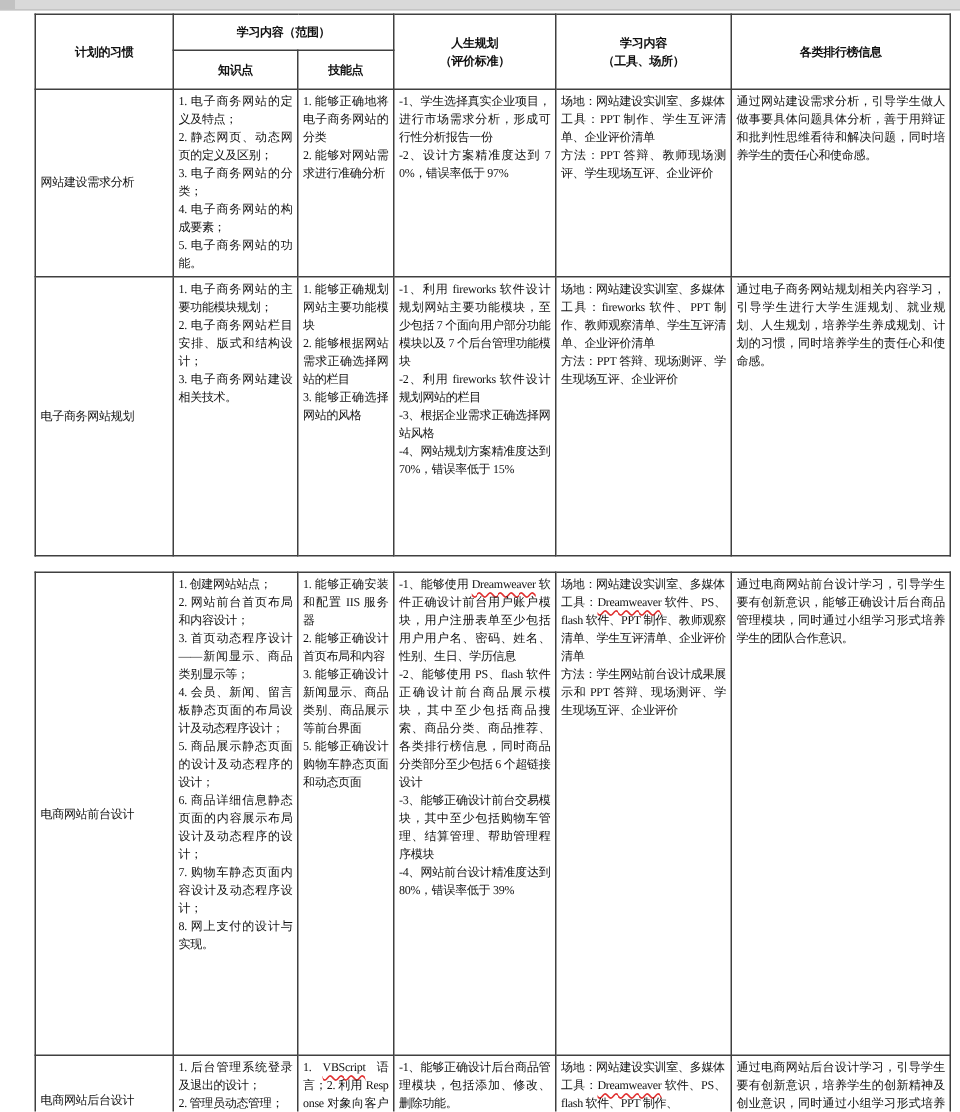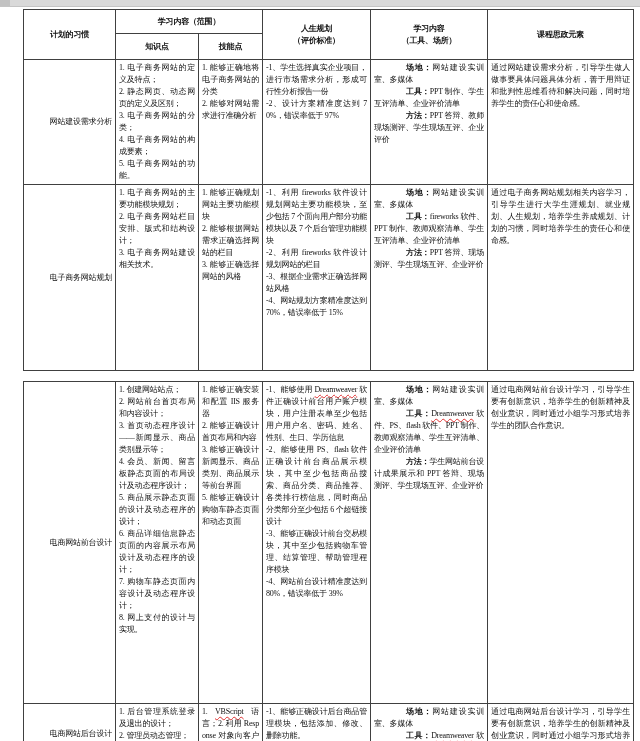--- a/index.html
+++ b/index.html
@@ -19,22 +19,22 @@
     border:1px solid #404040;
     padding:2px 3px;
     font-size:8px;line-height:12px;letter-spacing:-0.2px;
     vertical-align:top;text-align:justify;
     white-space:pre-line;word-break:break-all;overflow:hidden;
   }
   th{
     text-align:center;vertical-align:middle;font-weight:bold;
     white-space:pre-line;word-break:keep-all;
   }
-  td.mod{vertical-align:middle;text-align:right;}
-  .b{font-weight:bold;margin-left:32px;}
+  td.mod{vertical-align:middle;text-align:left;}
+  .b{font-weight:normal;}
   .u{text-decoration:underline wavy #e03030;text-decoration-thickness:1px;text-underline-offset:2px;}
 </style>
 </head>
 <body>
 
 <div class="top-strip"></div>
 <div class="corner"></div>
 
 <table class="tbl tbl-1">
   <colgroup>
@@ -46,21 +46,21 @@
       <col style="width:146px">
   </colgroup>
   <tbody>
       <tr style="height:24px">
     <th rowspan="2">计划的习惯</th>
     <th colspan="2">学习内容（范围）</th>
     <th rowspan="2">人生规划
 （评价标准）</th>
     <th rowspan="2">学习内容
 （工具、场所）</th>
-    <th rowspan="2">课程思政元素</th>
+    <th rowspan="2">各类排行榜信息</th>
   </tr>
   <tr style="height:26px">
     <th>知识点</th>
     <th>技能点</th>
   </tr>
   <tr style="height:118px">
     <td class="mod">网站建设需求分析</td>
     <td>1. 电子商务网站的定义及特点；
 2. 静态网页、动态网页的定义及区别；
 3. 电子商务网站的分类；
@@ -119,21 +119,21 @@
 2. 能够正确设计首页布局和内容
 3. 能够正确设计新闻显示、商品类别、商品展示等前台界面
 5. 能够正确设计购物车静态页面和动态页面</td>
     <td><span>-1、能够使用 </span><span class="u">Dreamweaver</span><span> 软件正确设计前台用户账户模块，用户注册表单至少包括用户用户名、密码、姓名、性别、生日、学历信息
 -2、能够使用 PS、flash 软件正确设计前台商品展示模块，其中至少包括商品搜索、商品分类、商品推荐、各类排行榜信息，同时商品分类部分至少包括 6 个超链接设计
 -3、能够正确设计前台交易模块，其中至少包括购物车管理、结算管理、帮助管理程序模块
 -4、网站前台设计精准度达到 80%，错误率低于 39%</span></td>
     <td><span class="b">场地：</span><span>网站建设实训室、多媒体
 </span><span class="b">工具：</span><span class="u">Dreamweaver</span><span> 软件、PS、flash 软件、PPT 制作、教师观察清单、学生互评清单、企业评价清单
 </span><span class="b">方法：</span><span>学生网站前台设计成果展示和 PPT 答辩、现场测评、学生现场互评、企业评价</span></td>
-    <td>通过电商网站前台设计学习，引导学生要有创新意识，培养学生的创新精神及创业意识，同时通过小组学习形式培养学生的团队合作意识。</td>
+    <td>通过电商网站前台设计学习，引导学生要有创新意识，能够正确设计后台商品管理模块，同时通过小组学习形式培养学生的团队合作意识。</td>
   </tr>
   <tr style="height:60px">
     <td class="mod">电商网站后台设计</td>
     <td>1. 后台管理系统登录及退出的设计；
 2. 管理员动态管理；
 3. 操作员动态管理；</td>
     <td><span>1. </span><span class="u">VBScript</span><span> 语言；2. 利用 Response 对象向客户端输出</span></td>
     <td>-1、能够正确设计后台商品管理模块，包括添加、修改、删除功能。</td>
     <td><span class="b">场地：</span><span>网站建设实训室、多媒体
 </span><span class="b">工具：</span><span class="u">Dreamweaver</span><span> 软件、PS、flash 软件、PPT 制作、</span></td>

